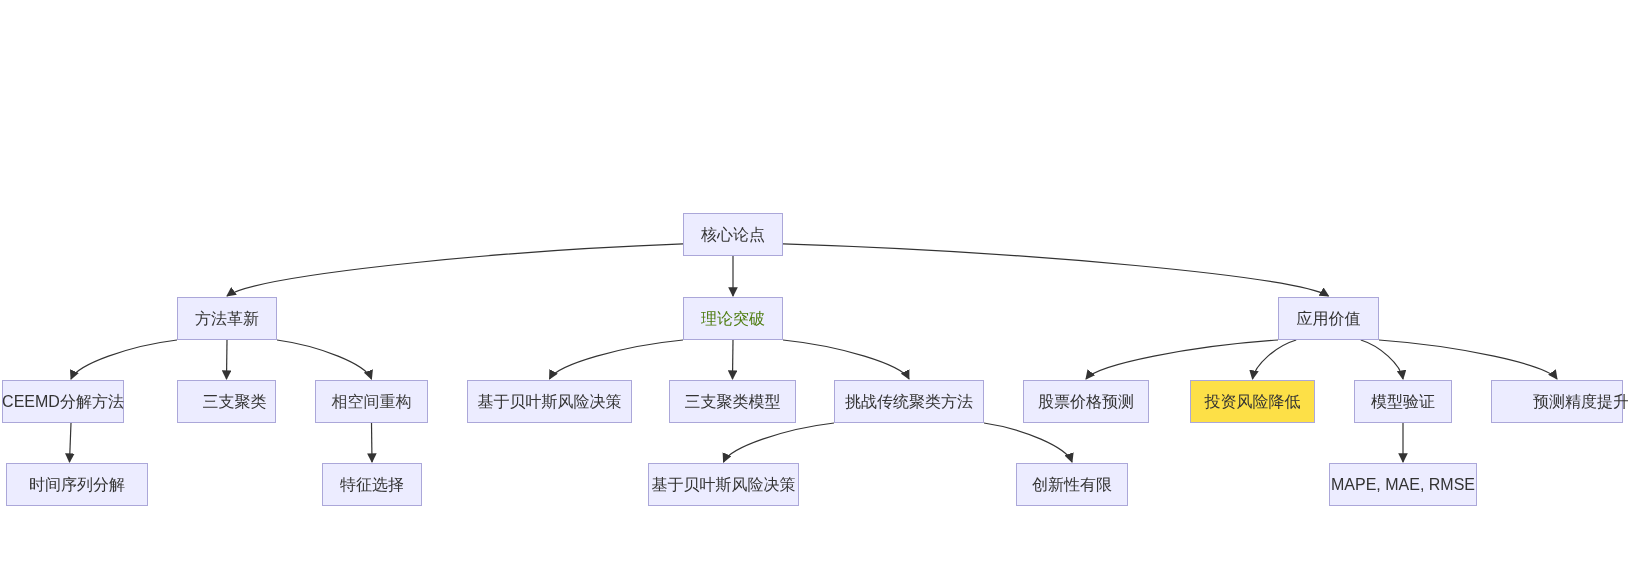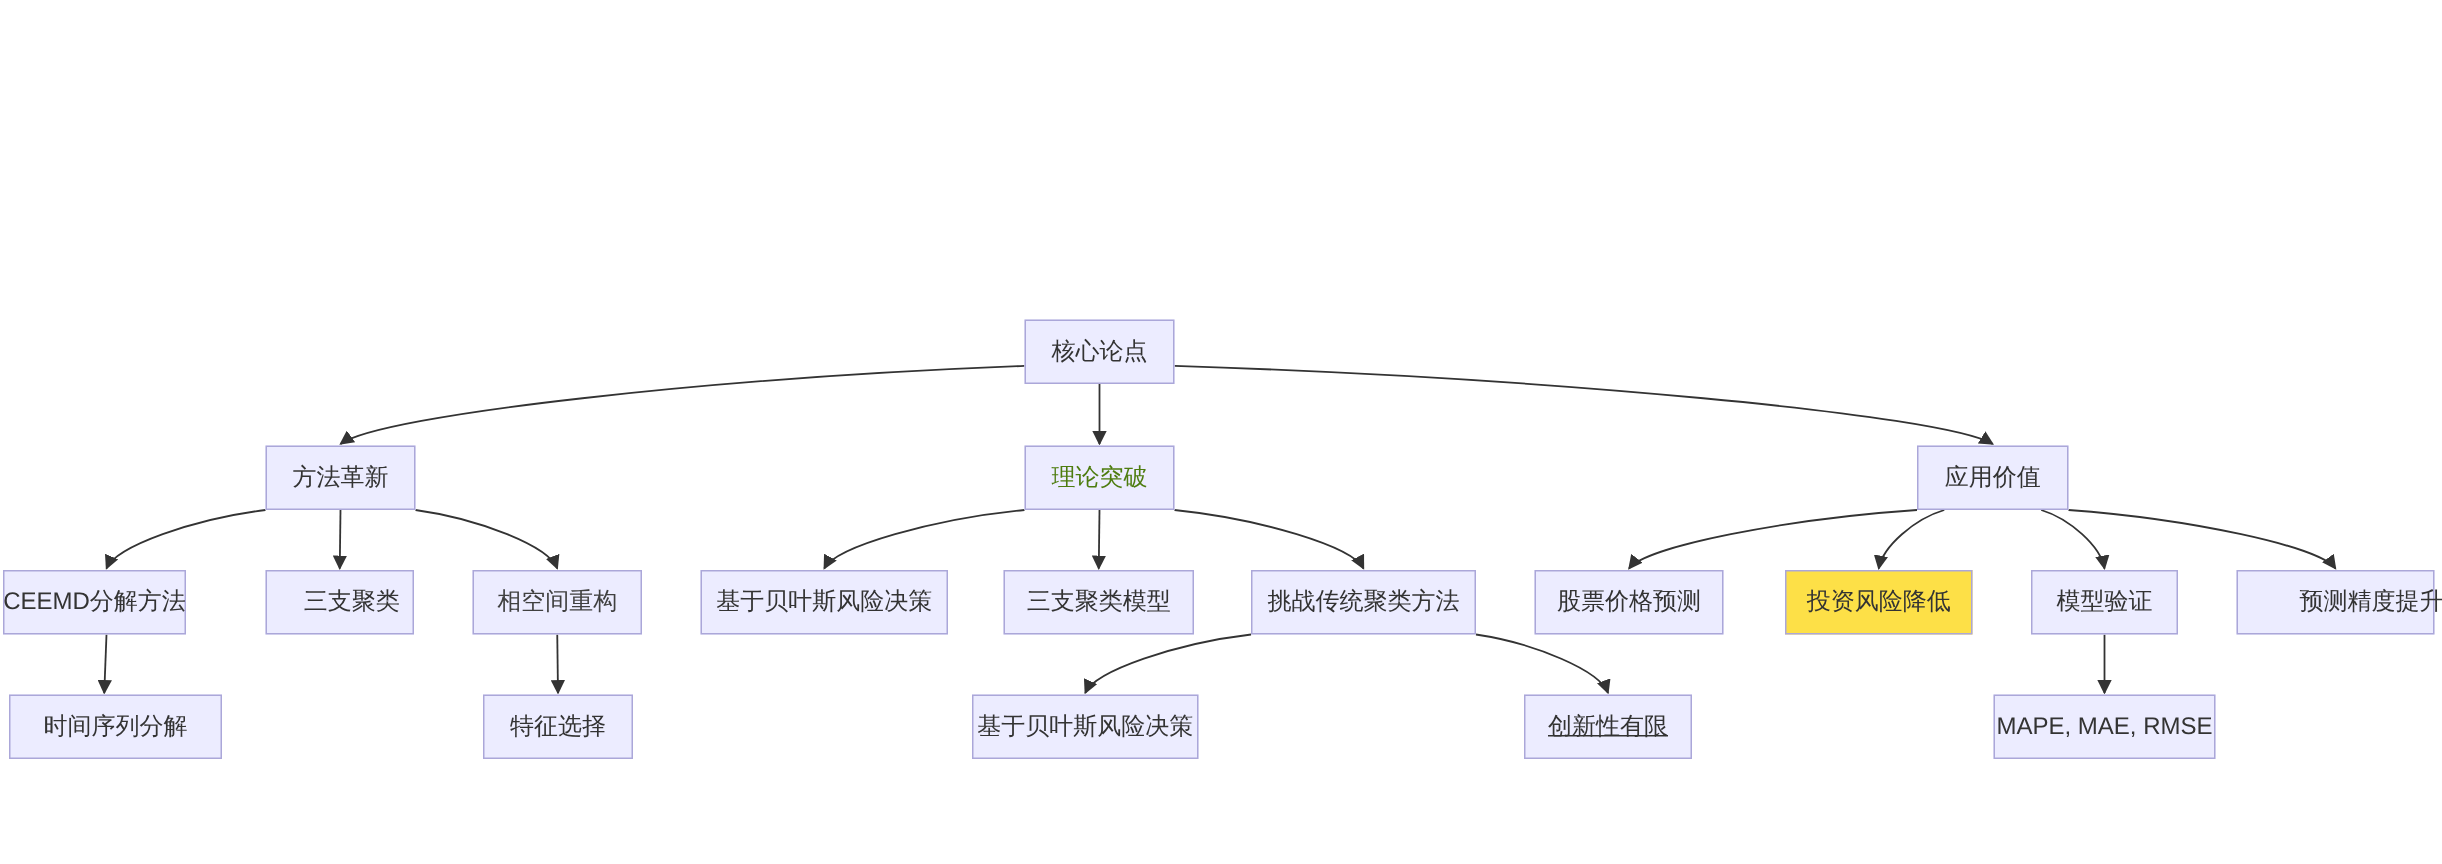--- a/index.html
+++ b/index.html
@@ -85,16 +85,16 @@
       <div class="node" style="left: 467px; top: 380px; width: 165px; height: 43px; background: rgb(236, 236, 255); border-color: rgb(171, 167, 217); color: rgb(51, 51, 51); text-align: center;">基于贝叶斯风险决策</div>
       <div class="node" style="left: 669px; top: 380px; width: 127px; height: 43px; background: rgb(236, 236, 255); border-color: rgb(171, 167, 217); color: rgb(51, 51, 51);">三支聚类模型</div>
       <div class="node" style="left: 834px; top: 380px; width: 150px; height: 43px; background: rgb(236, 236, 255); border-color: rgb(171, 167, 217); color: rgb(51, 51, 51);">挑战传统聚类方法</div>
       <div class="node" style="left: 1023px; top: 380px; width: 126px; height: 43px; background: rgb(236, 236, 255); border-color: rgb(171, 167, 217); color: rgb(51, 51, 51);">股票价格预测</div>
       <div class="node" style="left: 1190px; top: 380px; width: 125px; height: 43px; background: #fde047; border-color: rgb(171, 167, 217); color: rgb(51, 51, 51);">投资风险降低</div>
       <div class="node" style="left: 1354px; top: 380px; width: 98px; height: 43px; background: rgb(236, 236, 255); border-color: rgb(171, 167, 217); color: rgb(51, 51, 51);">模型验证</div>
       <div class="node" style="left: 1491px; top: 380px; width: 132px; height: 43px; background: rgb(236, 236, 255); border-color: rgb(171, 167, 217); color: rgb(51, 51, 51); padding-left: 48px;">预测精度提升</div>
       <div class="node" style="left: 6px; top: 463px; width: 142px; height: 43px; background: rgb(236, 236, 255); border-color: rgb(171, 167, 217); color: rgb(51, 51, 51);">时间序列分解</div>
       <div class="node" style="left: 322px; top: 463px; width: 100px; height: 43px; background: rgb(236, 236, 255); border-color: rgb(171, 167, 217); color: rgb(51, 51, 51);">特征选择</div>
       <div class="node" style="left: 648px; top: 463px; width: 151px; height: 43px; background: rgb(236, 236, 255); border-color: rgb(171, 167, 217); color: rgb(51, 51, 51);">基于贝叶斯风险决策</div>
-      <div class="node" style="left: 1016px; top: 463px; width: 112px; height: 43px; background: rgb(236, 236, 255); border-color: rgb(171, 167, 217); color: rgb(51, 51, 51); text-decoration: underline;">创新性有限</div>
+      <div class="node" style="left: 1016px; top: 463px; width: 112px; height: 43px; background: rgb(236, 236, 255); border-color: rgb(171, 167, 217); color: rgb(51, 51, 51);">创新性有限</div>
       <div class="node" style="left: 1329px; top: 463px; width: 148px; height: 43px; background: rgb(236, 236, 255); border-color: rgb(171, 167, 217); color: rgb(51, 51, 51);">MAPE, MAE, RMSE</div>
     </div>
 </div>
 
 </body></html>

